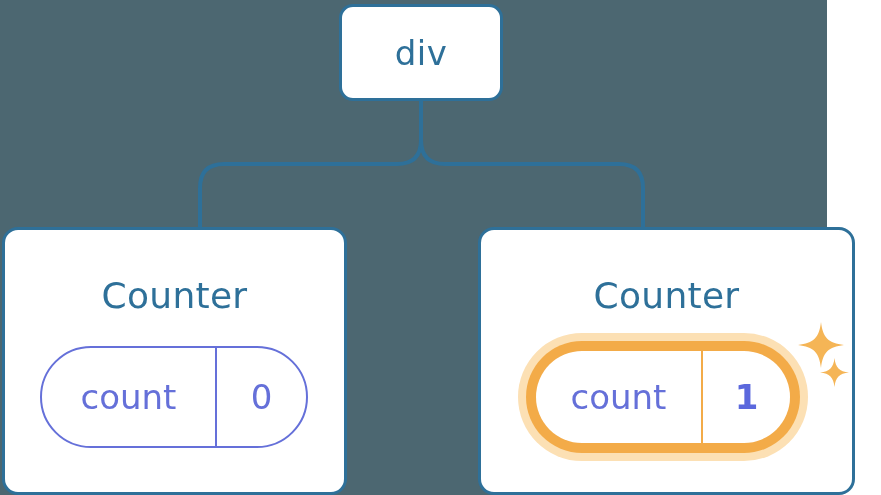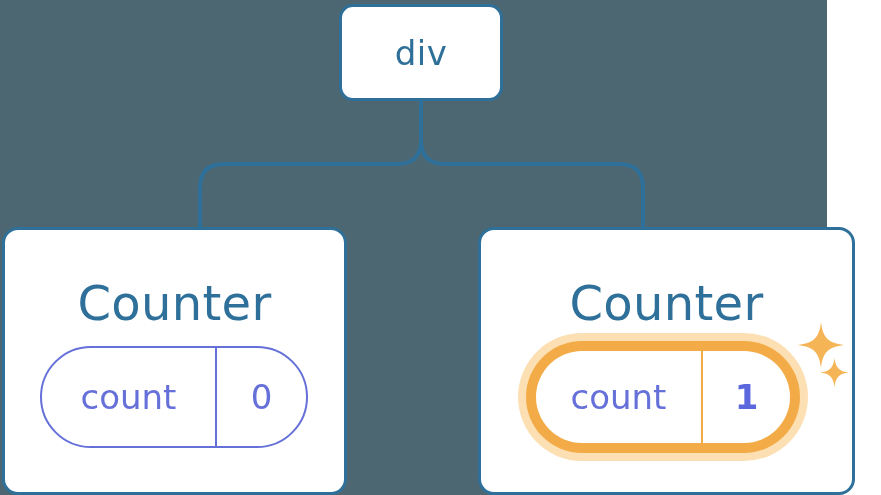--- a/index.html
+++ b/index.html
@@ -61,21 +61,21 @@
     width: 377px;
     height: 268px;
     border-radius: 16px;
   }
   .card-title {
     position: absolute;
     left: 0;
     right: 0;
     top: 45px;
     text-align: center;
-    font-size: 48px;
+    font-size: 36px;
     color: #2e7099;
     letter-spacing: 0.3px;
   }
   
   .pill-wrap {
     position: absolute;
     display: flex;
     align-items: stretch;
     justify-content: center;
   }

